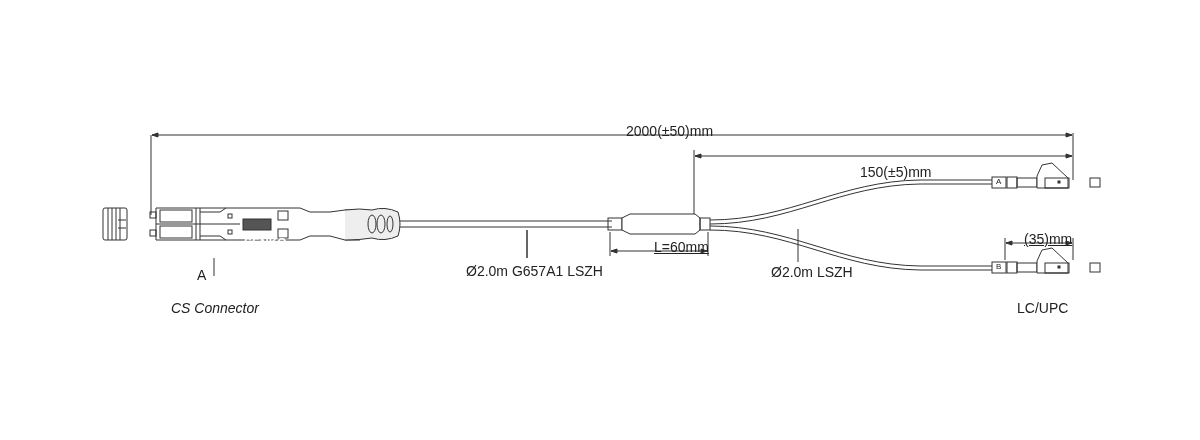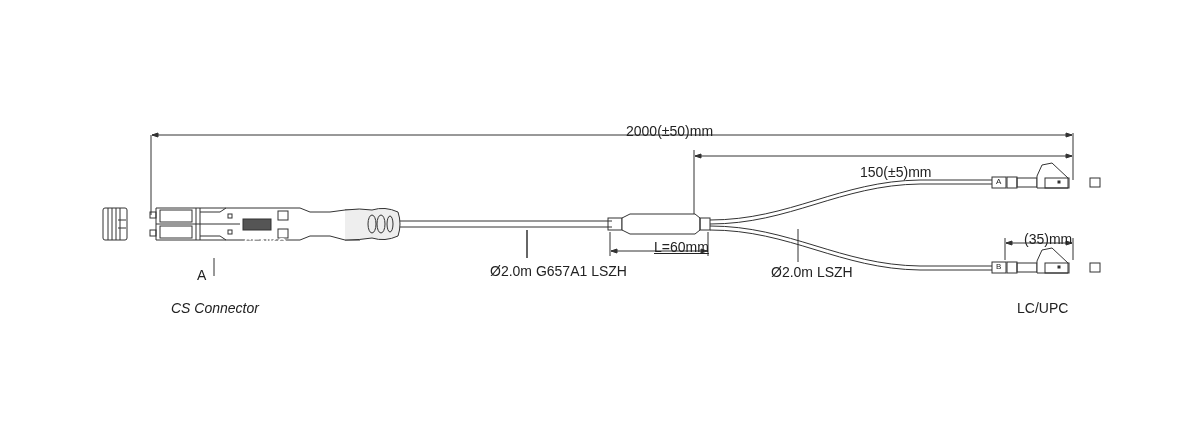--- a/index.html
+++ b/index.html
@@ -119,21 +119,21 @@
       <path d="M1072 243 l-6 -2 v4 z" fill="#333"></path>
     </g>
 
     <line x1="214" y1="258" x2="214" y2="276"></line>
   </g>
 </svg>
 
 <div class="lbl" style="left:626px; top:123px;">2000(±50)mm</div>
 <div class="lbl" style="left:860px; top:144px;margin-top:20px;">150(±5)mm</div>
 <div class="lbl" style="left:654px; top:239px;text-decoration:underline;">L=60mm</div>
-<div class="lbl" style="left:1024px; top:231px;">(35)mm</div>
-<div class="lbl" style="left:490px; top:263px;">Ø2.0m G657A1 LSZH</div>
+<div class="lbl" style="left:1024px; top:231px;text-decoration:underline;">(35)mm</div>
+<div class="lbl" style="left:466px; top:263px;">Ø2.0m G657A1 LSZH</div>
 <div class="lbl" style="left:771px; top:264px;">Ø2.0m  LSZH</div>
 <div class="lbl" style="left:197px; top:267px;">A</div>
 <div class="lbl" style="left:171px; top:300px;font-style:italic;">CS Connector</div>
 <div class="lbl" style="left:1017px; top:300px;">LC/UPC</div>
 <div class="lbl" style="left:244px; top:236px; font-size:12px; color:#fff; font-weight:bold;">SENKO</div>
 <div class="lbl" style="left:996px; top:177px; font-size:8px;">A</div>
 <div class="lbl" style="left:996px; top:262px; font-size:8px;">B</div>
 
 </body></html>

